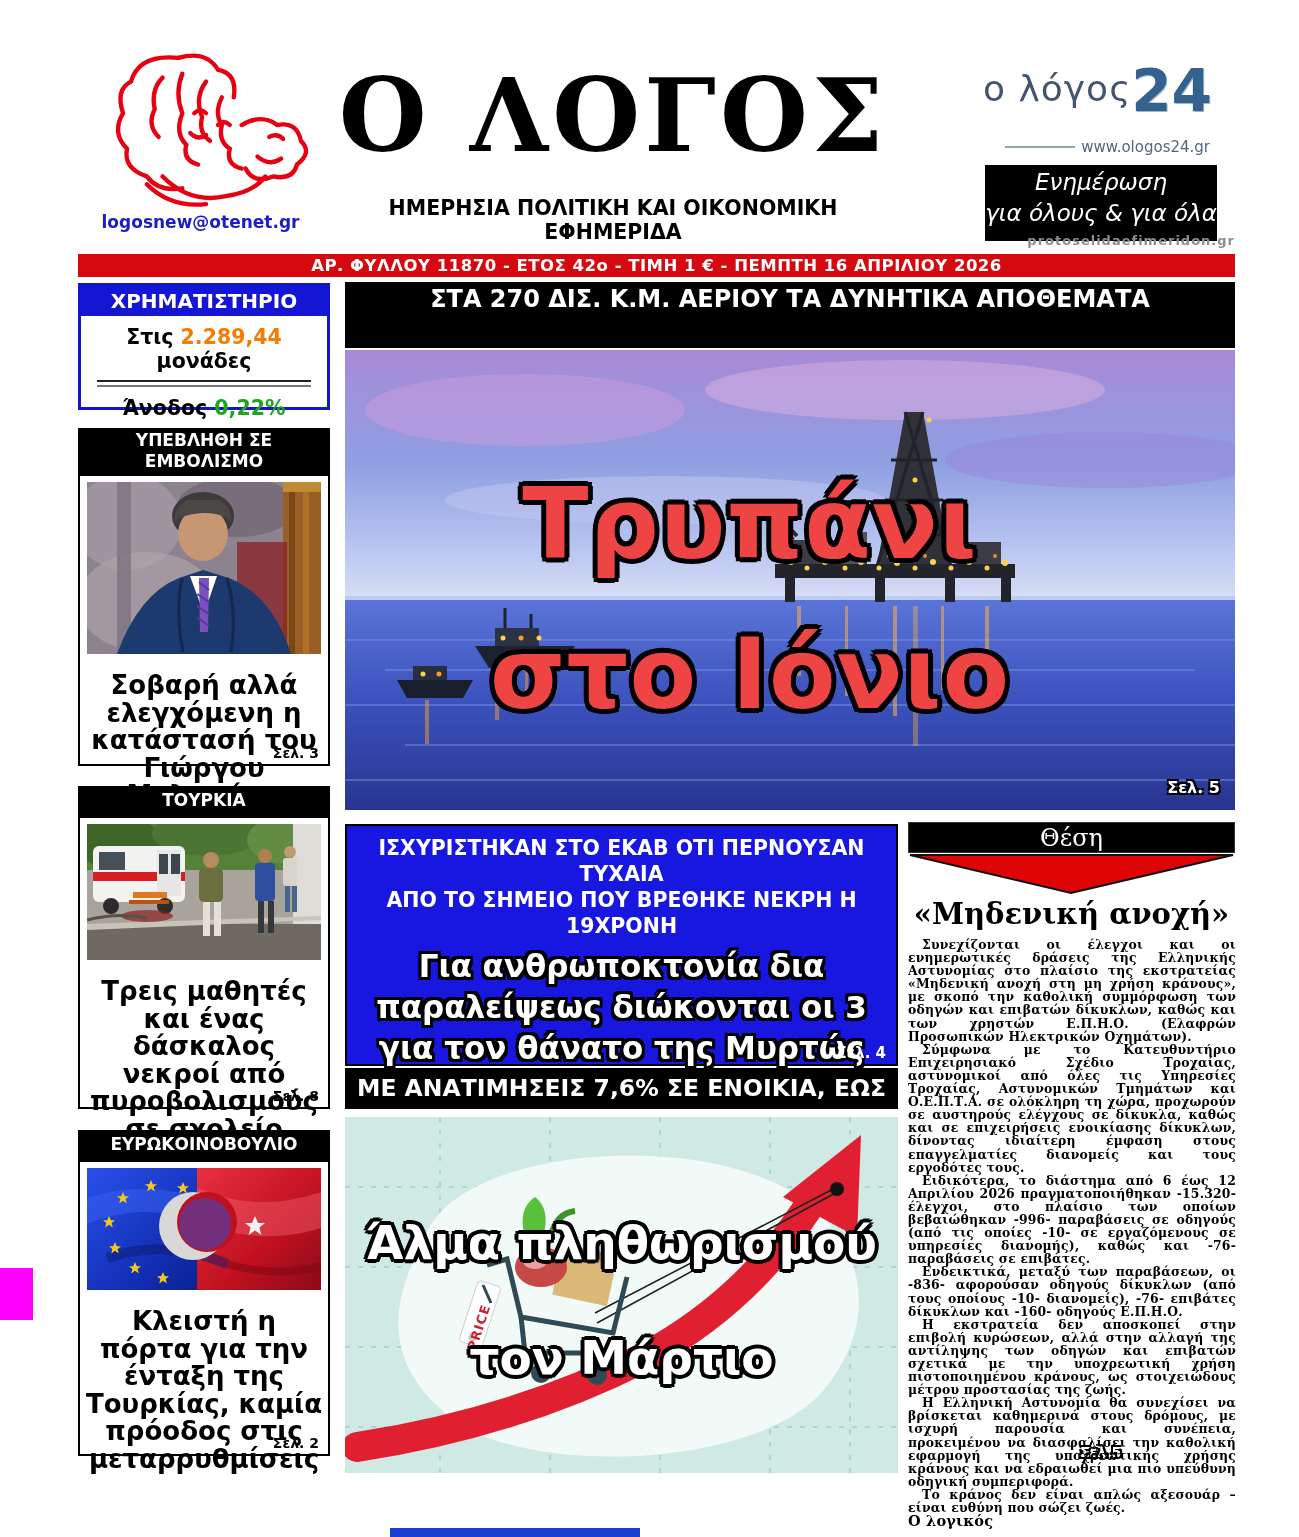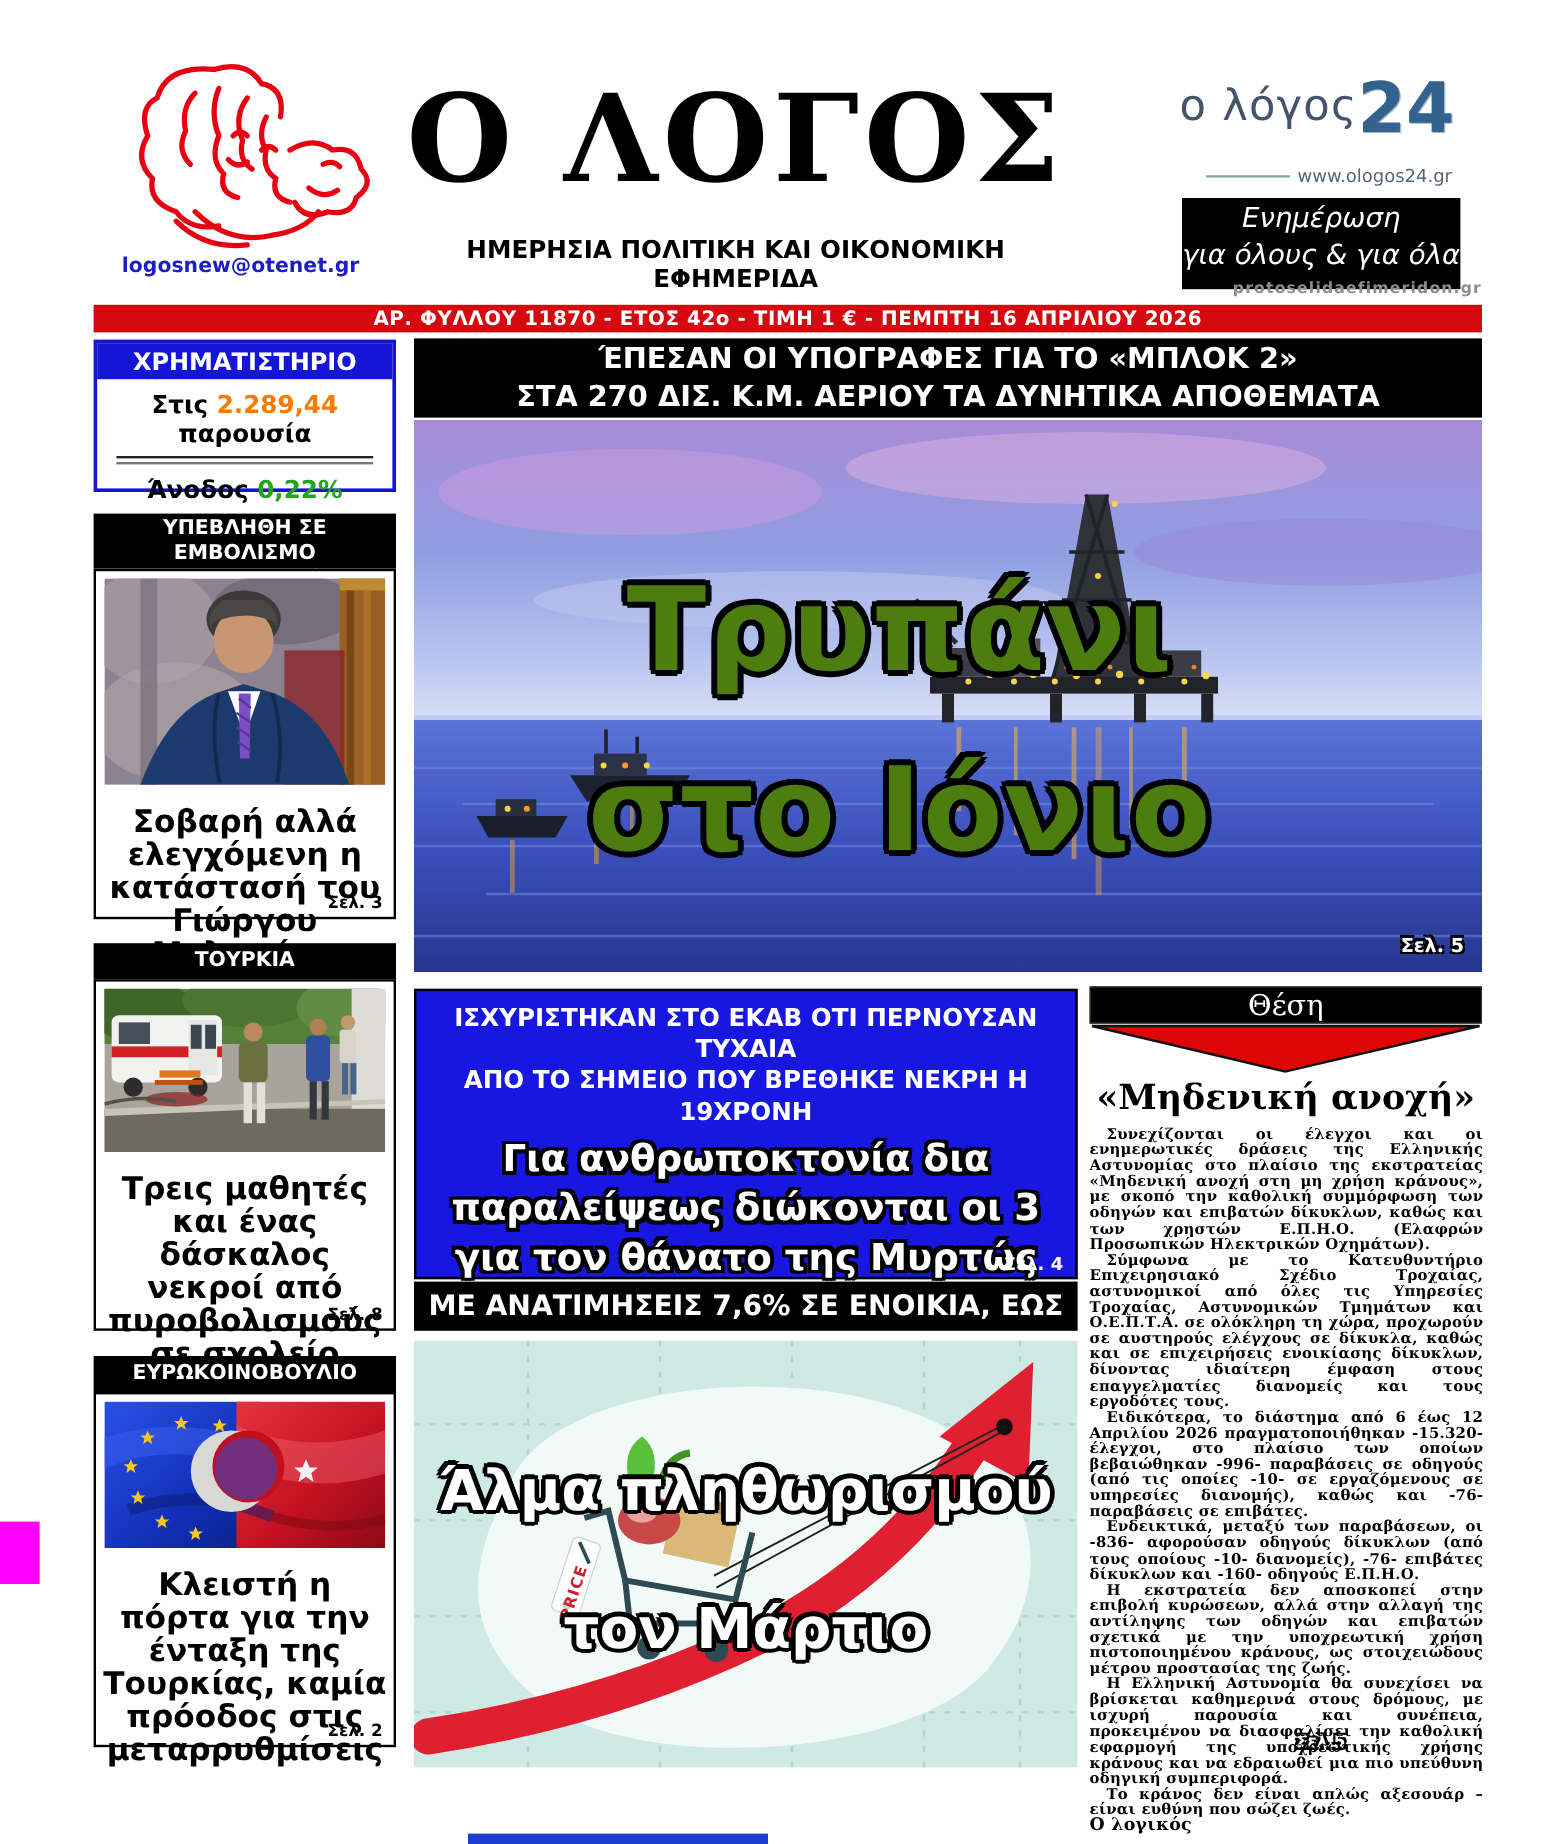--- a/index.html
+++ b/index.html
@@ -40,21 +40,21 @@
   #sidebox-2{top:816px;height:293px;}
   #sidebox-3{top:1160px;height:296px;}
   .sidephoto{display:block;margin:6px auto 0 auto;width:234px;}
   .sidehl{font-weight:bold;font-size:26px;line-height:27.5px;text-align:center;margin-top:18px;padding:0 2px;}
   .sidepage{position:absolute;right:9px;bottom:3px;font-weight:bold;font-size:14px;}
   #magenta-block{left:0;top:1268px;width:33px;height:52px;background:#ff00ff;}
   
   #lead-banner{left:345px;top:282px;width:890px;height:66px;background:#000;color:#fff;
       font-weight:bold;font-size:24px;line-height:31px;text-align:center;padding-top:2px;box-sizing:border-box;}
   #lead-image{left:345px;top:350px;width:890px;height:460px;}
-  #lead-headline{left:345px;top:450px;width:810px;text-align:center;color:#4d7c0f;font-weight:bold;
+  #lead-headline{left:345px;top:450px;width:810px;text-align:center;color:#ef4444;font-weight:bold;
       font-size:97px;line-height:150px;letter-spacing:1px;
       text-shadow:-4px -4px 0 #000,4px -4px 0 #000,-4px 4px 0 #000,4px 4px 0 #000,0 -5px 0 #000,0 5px 0 #000,-5px 0 0 #000,5px 0 0 #000;}
   #lead-page{left:1080px;top:778px;width:140px;text-align:right;color:#fff;font-weight:bold;font-size:16px;
       text-shadow:-2px -2px 0 #000,2px -2px 0 #000,-2px 2px 0 #000,2px 2px 0 #000;}
   
   #myrto-box{left:345px;top:824px;width:553px;height:242px;background:#1717e0;border:2px solid #000;box-sizing:border-box;}
   #myrto-kicker{margin-top:9px;color:#fff;font-weight:bold;font-size:20.5px;line-height:26px;text-align:center;}
   #myrto-headline{margin-top:7px;color:#fff;font-weight:bold;font-size:31px;line-height:41px;text-align:center;padding:0 8px;
       text-shadow:-3px -3px 0 #000,3px -3px 0 #000,-3px 3px 0 #000,3px 3px 0 #000,0 -3px 0 #000,0 3px 0 #000,-3px 0 0 #000,3px 0 0 #000;}
   #myrto-page{position:absolute;right:10px;bottom:2px;color:#fff;font-weight:bold;font-size:15px;margin-left:36px;}
@@ -115,21 +115,21 @@
   <div id="weblogo-url" class="abs"><span class="dash"></span><span>www.ologos24.gr</span></div>
   <div id="slogan-box" class="abs">
     <div>Ενημέρωση</div>
     <div>για όλους &amp; για όλα</div>
   </div>
   <div id="watermark" class="abs">protoselidaefimeridon.gr</div>
   <div id="date-bar" class="abs">ΑΡ. ΦΥΛΛΟΥ 11870 - ΕΤΟΣ 42ο - ΤΙΜΗ 1 € - ΠΕΜΠΤΗ 16 ΑΠΡΙΛΙΟΥ 2026</div>
 
   <div id="stock-box" class="abs leftw">
     <div id="stock-head">ΧΡΗΜΑΤΙΣΤΗΡΙΟ</div>
-    <div class="stock-line"><span>Στις </span><span class="stock-orange">2.289,44</span><span> παρουσία</span></div>
+    <div class="stock-line"><span>Στις </span><span class="stock-orange">2.289,44</span><span> μονάδες</span></div>
     <div id="stock-div"></div>
     <div class="stock-line"><span>Άνοδος </span><span class="stock-green">0,22%</span></div>
   </div>
 
   <div id="kicker-1" class="abs leftw kicker">ΥΠΕΒΛΗΘΗ ΣΕ ΕΜΒΟΛΙΣΜΟ ΑΝΕΥΡΥΣΜΑΤΟΣ</div>
   <div id="sidebox-1" class="abs leftw sidebox">
     <svg class="sidephoto" viewBox="0 0 234 172" height="172">
       <rect width="234" height="172" fill="#8d8390"></rect>
       <ellipse cx="40" cy="40" rx="55" ry="48" fill="#a59aa2" opacity=".8"></ellipse>
       <ellipse cx="150" cy="25" rx="60" ry="30" fill="#6f6472" opacity=".7"></ellipse>
@@ -231,21 +231,20 @@
       <use href="#star" x="96" y="20"></use>
       <path d="M140 96 Q190 110 234 98" stroke="#7a0810" stroke-width="8" fill="none" opacity=".5"></path>
     </svg>
     <div class="sidehl">Κλειστή η πόρτα για την ένταξη της Τουρκίας, καμία πρόοδος στις μεταρρυθμίσεις</div>
     <div class="sidepage">Σελ. 2</div>
   </div>
 
   <div id="magenta-block" class="abs"></div>
 
   <div id="lead-banner" class="abs">
-    <div>ΈΠΕΣΑΝ ΟΙ ΥΠΟΓΡΑΦΕΣ ΓΙΑ ΤΟ «ΜΠΛΟΚ 2»</div>
     <div>ΣΤΑ 270 ΔΙΣ. Κ.Μ. ΑΕΡΙΟΥ ΤΑ ΔΥΝΗΤΙΚΑ ΑΠΟΘΕΜΑΤΑ</div>
   </div>
 
   <svg id="lead-image" class="abs" viewBox="0 0 890 460" preserveAspectRatio="none">
     <defs>
       <linearGradient id="sky" x1="0" y1="0" x2="0" y2="1">
         <stop offset="0" stop-color="#a88ad8"></stop>
           <stop offset=".45" stop-color="#8f9fe2"></stop>
         <stop offset=".8" stop-color="#b9c6f0"></stop>
           <stop offset="1" stop-color="#d8def6"></stop>

